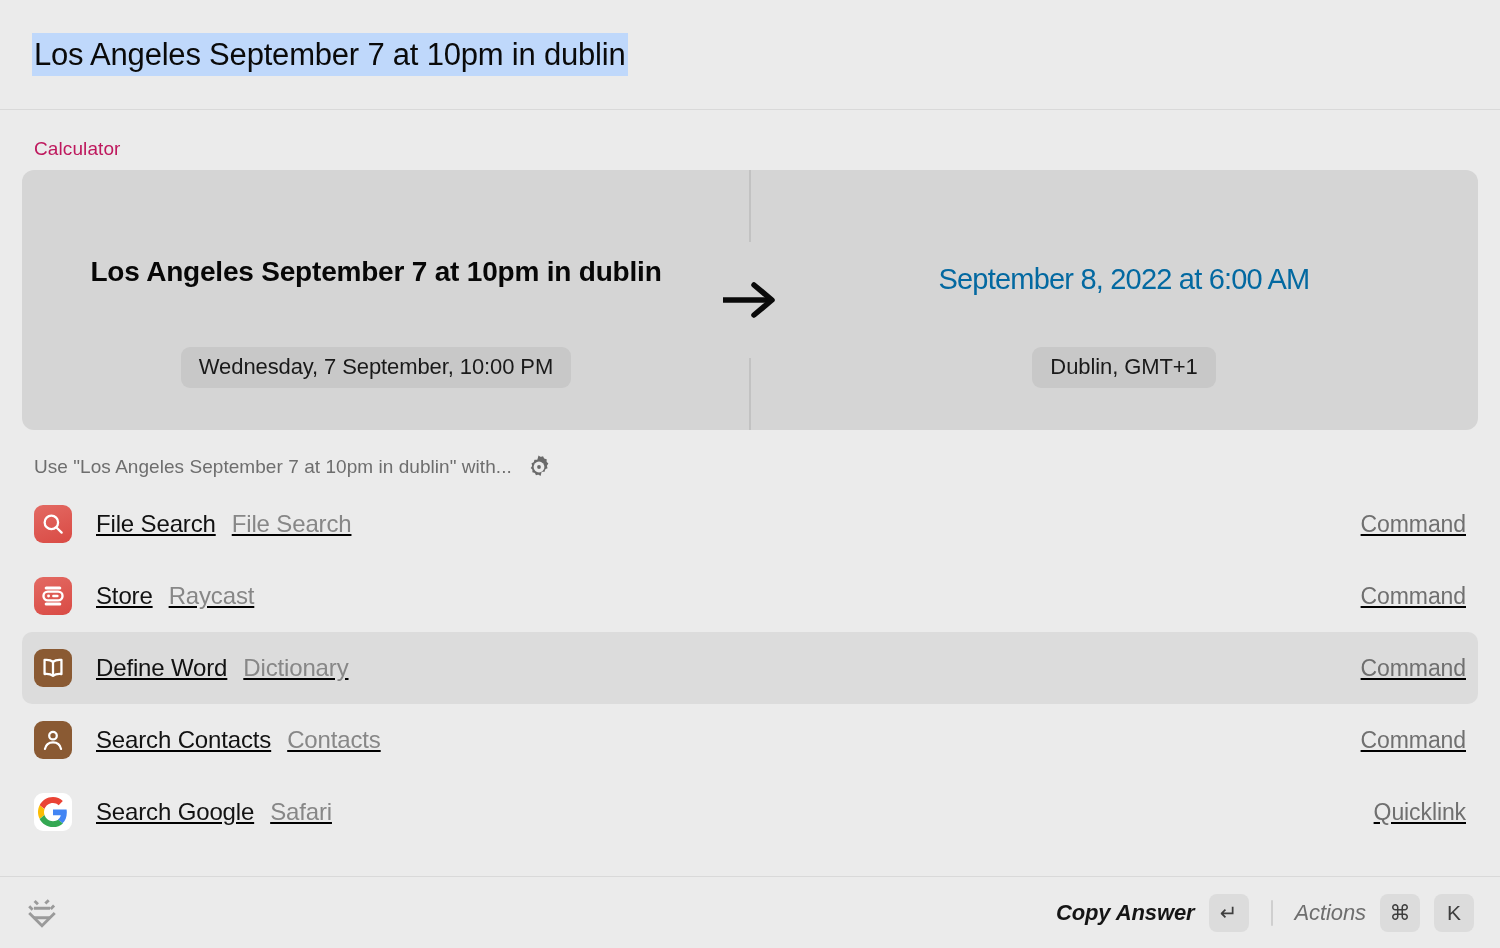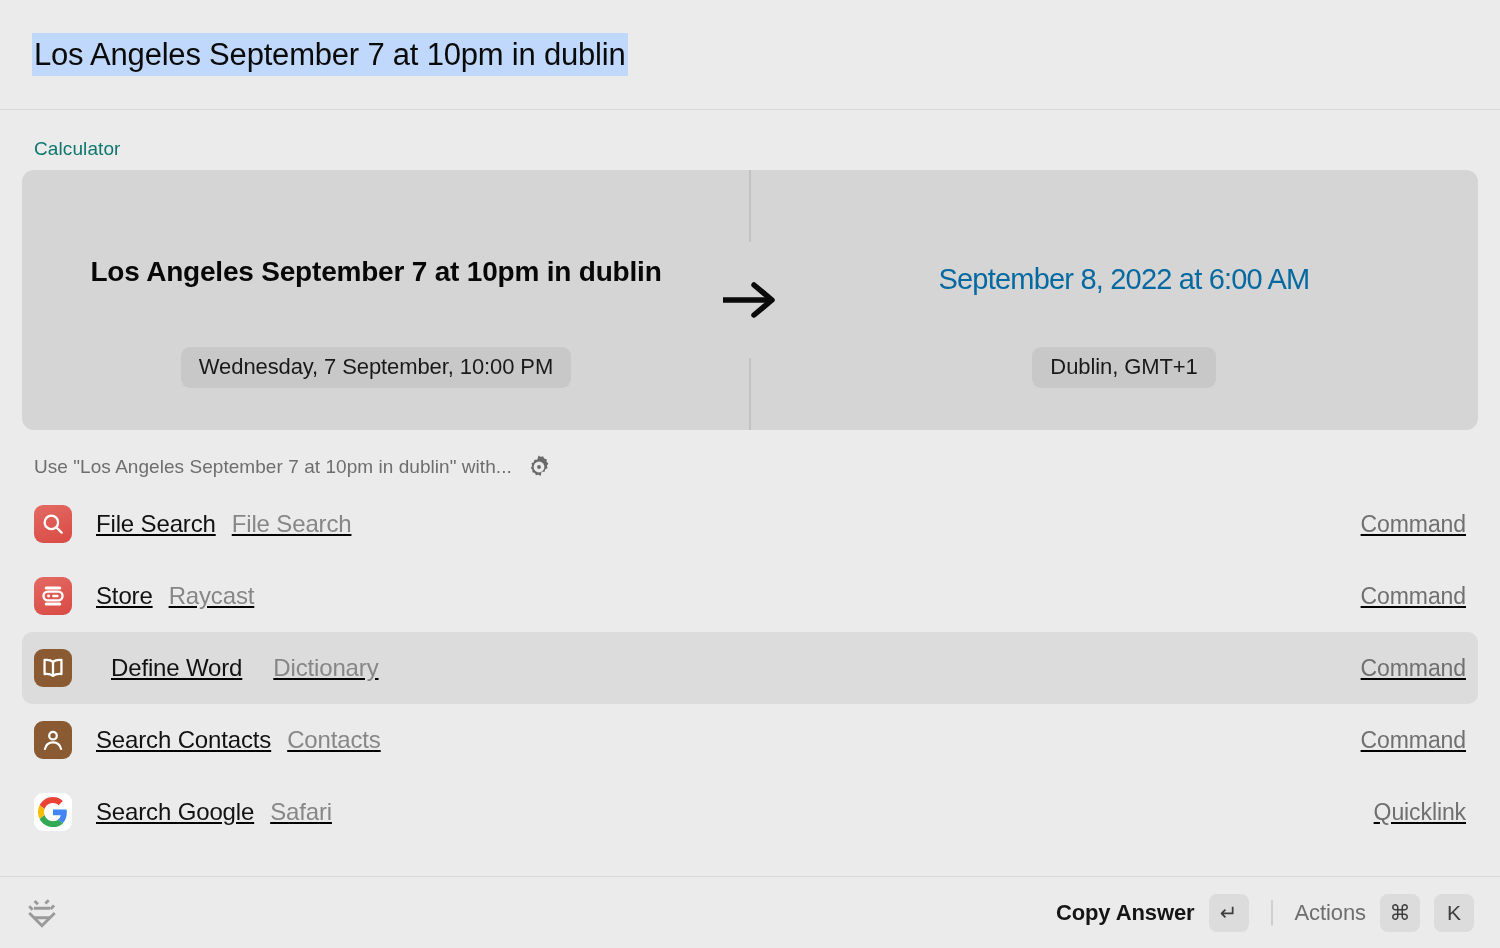--- a/index.html
+++ b/index.html
@@ -47,21 +47,21 @@
 
   
   .body {
     flex: 1 1 auto;
     position: relative;
     overflow: hidden;
   }
 
   .section-label {
     font-size: 19px;
-    color: #0f766e;
+    color: #be185d;
     padding: 28px 34px 10px 34px;
     letter-spacing: 0.1px;
   }
 
   
   .calc-card {
     margin: 0 22px;
     height: 260px;
     background: #d5d5d5;
     border-radius: 12px;
@@ -160,21 +160,21 @@
   .rows { padding: 0 22px; }
   .row {
     height: 72px;
     display: flex;
     align-items: center;
     padding: 0 12px;
     box-sizing: border-box;
     border-radius: 10px;
     text-decoration: underline;
   }
-  .row.selected { background: #dcdcdc; gap: 15px; }
+  .row.selected { background: #dcdcdc; }
 
   .row-icon {
     width: 38px;
     height: 38px;
     flex: 0 0 38px;
     border-radius: 9px;
     display: flex;
     align-items: center;
     justify-content: center;
     margin-right: 24px;
@@ -235,20 +235,21 @@
   .footer-action {
     display: flex;
     align-items: center;
     gap: 14px;
   }
   .footer-action-label {
     font-size: 22px;
     color: #151515;
     font-weight: bold;
     letter-spacing: -0.1px;
+    font-style: italic;
   }
   .footer-action-label.muted {
     color: #6e6e6e;
     font-weight: normal;
   }
   .keycap {
     min-width: 40px;
     height: 38px;
     padding: 0 8px;
     box-sizing: border-box;

